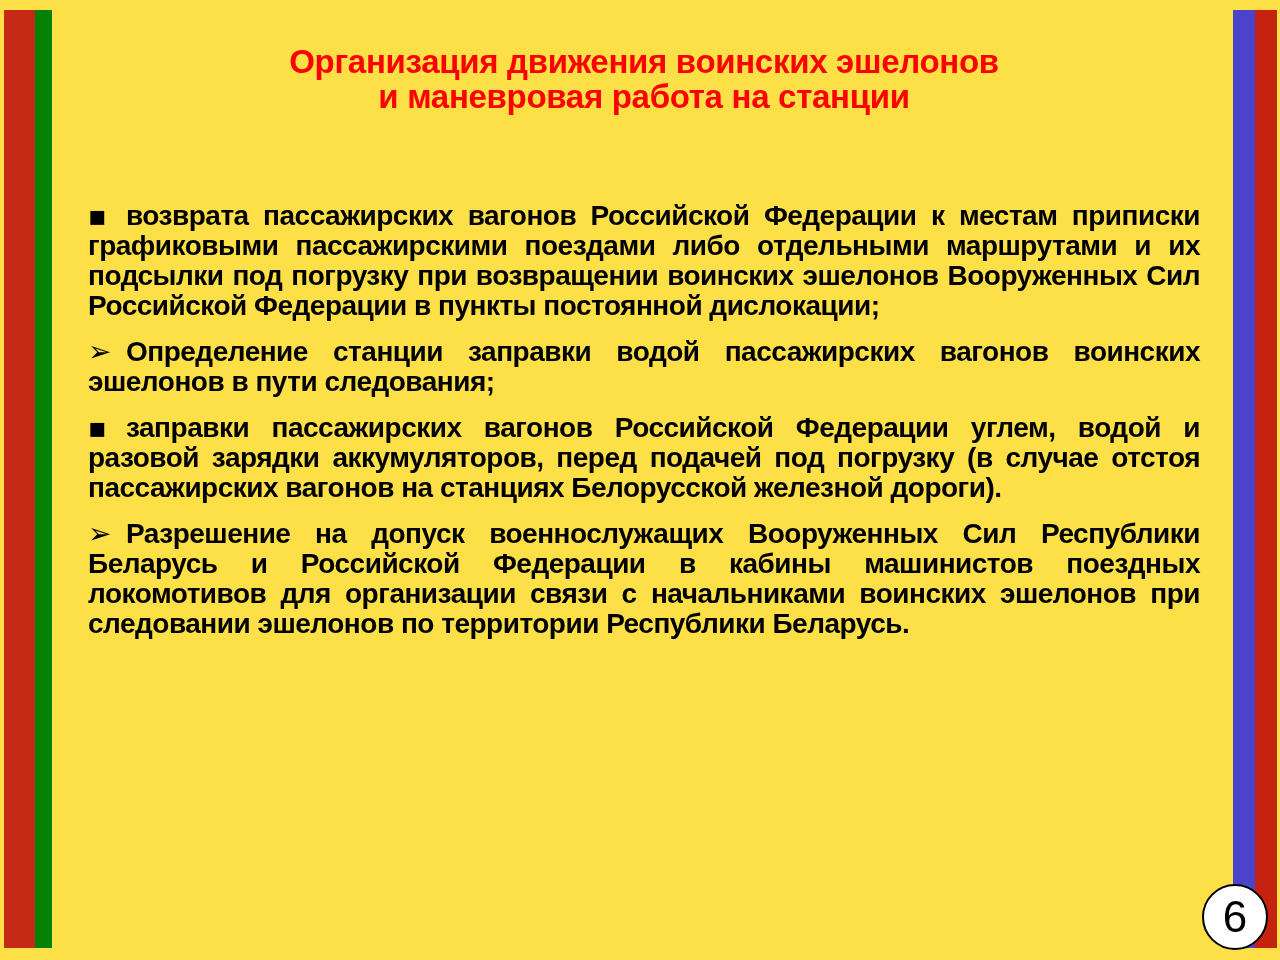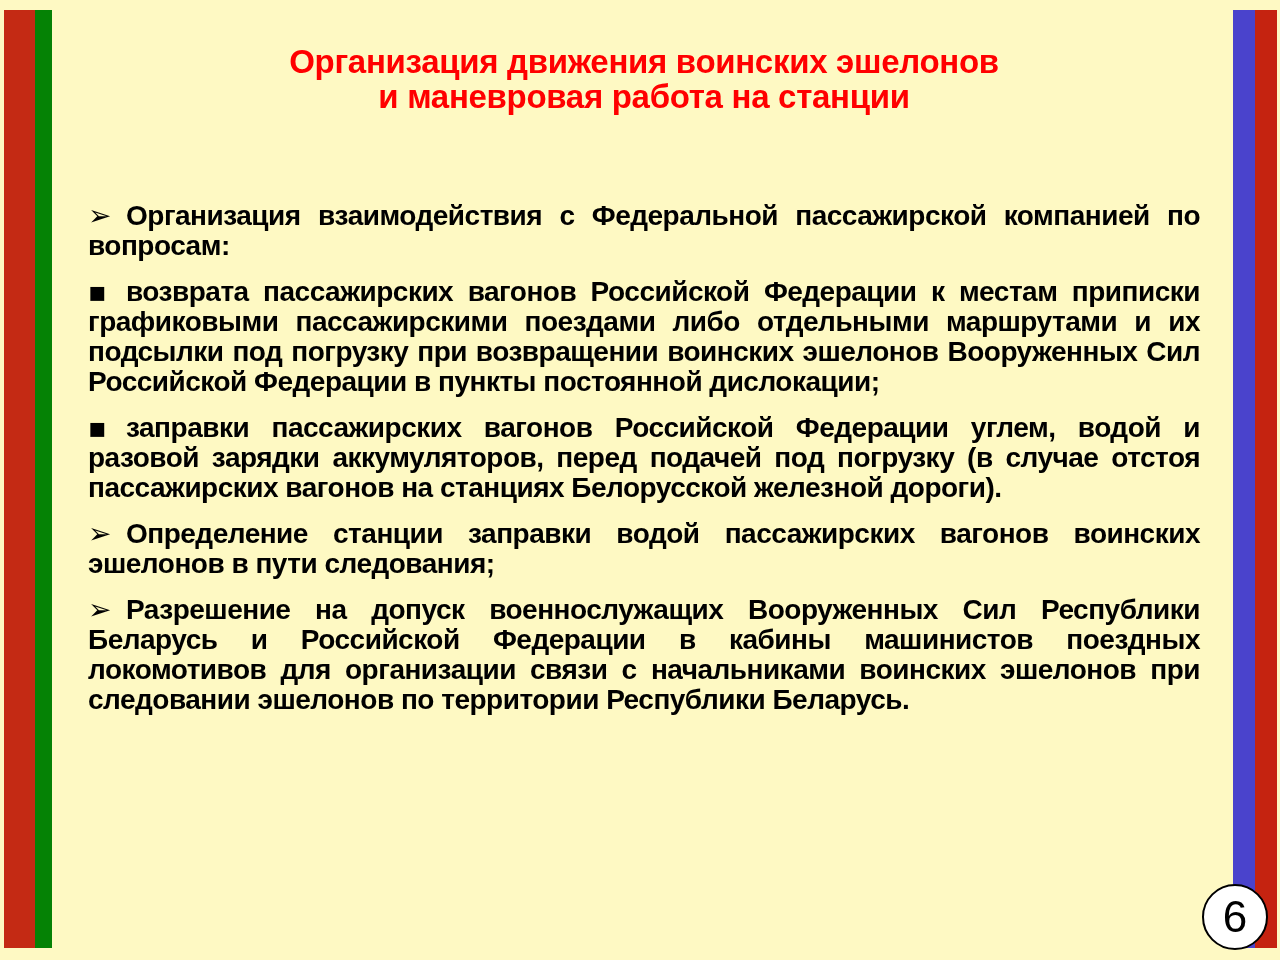--- a/index.html
+++ b/index.html
@@ -4,21 +4,21 @@
 <style>
   html, body {
     margin: 0;
     padding: 0;
     background: #ffffff;
   }
   .slide {
     position: relative;
     width: 1280px;
     height: 960px;
-    background: #fef9c3;
+    background: #fde047;
     overflow: hidden;
     font-family: "Liberation Sans", "DejaVu Sans", sans-serif;
   }
   .stripe {
     position: absolute;
     top: 10px;
     height: 938px;
   }
   .stripe-left-red   { left: 4px;    width: 31px; }
   .stripe-left-green { left: 35px;   width: 17px; }
@@ -89,30 +89,27 @@
   <div class="stripe stripe-right-blue" style="background: rgb(74, 67, 204);"></div>
   <div class="stripe stripe-right-red" style="background: rgb(197, 35, 16);"></div>
 
   <h1 class="title" style="margin: 0px; color: rgb(255, 0, 0);">
     <span class="title-line">Организация движения воинских эшелонов</span>
     <span class="title-line">и маневровая работа на станции</span>
   </h1>
 
   <div class="content">
     <p class="para">
-      <span class="marker">➢</span><span>Организация взаимодействия с Федеральной пассажирской компанией по вопросам:</span>
-    </p>
-    <p class="para">
       <span class="marker">▪</span><span>возврата пассажирских вагонов Российской Федерации к местам приписки графиковыми пассажирскими поездами либо отдельными маршрутами и их подсылки под погрузку при возвращении воинских эшелонов Вооруженных Сил Российской Федерации в пункты постоянной дислокации;</span>
     </p>
     <p class="para">
-      <span class="marker">▪</span><span>заправки пассажирских вагонов Российской Федерации углем, водой и разовой зарядки аккумуляторов, перед подачей под погрузку (в случае отстоя пассажирских вагонов на станциях Белорусской железной дороги).</span>
+      <span class="marker">➢</span><span>Определение станции заправки водой пассажирских вагонов воинских эшелонов в пути следования;</span>
     </p>
     <p class="para">
-      <span class="marker">➢</span><span>Определение станции заправки водой пассажирских вагонов воинских эшелонов в пути следования;</span>
+      <span class="marker">▪</span><span>заправки пассажирских вагонов Российской Федерации углем, водой и разовой зарядки аккумуляторов, перед подачей под погрузку (в случае отстоя пассажирских вагонов на станциях Белорусской железной дороги).</span>
     </p>
     <p class="para">
       <span class="marker">➢</span><span>Разрешение на допуск военнослужащих Вооруженных Сил Республики Беларусь и Российской Федерации в кабины машинистов поездных локомотивов для организации связи с начальниками воинских эшелонов при следовании эшелонов по территории Республики Беларусь.</span>
     </p>
   </div>
 
   <div class="page-circle">
     <span>6</span>
   </div>
 

